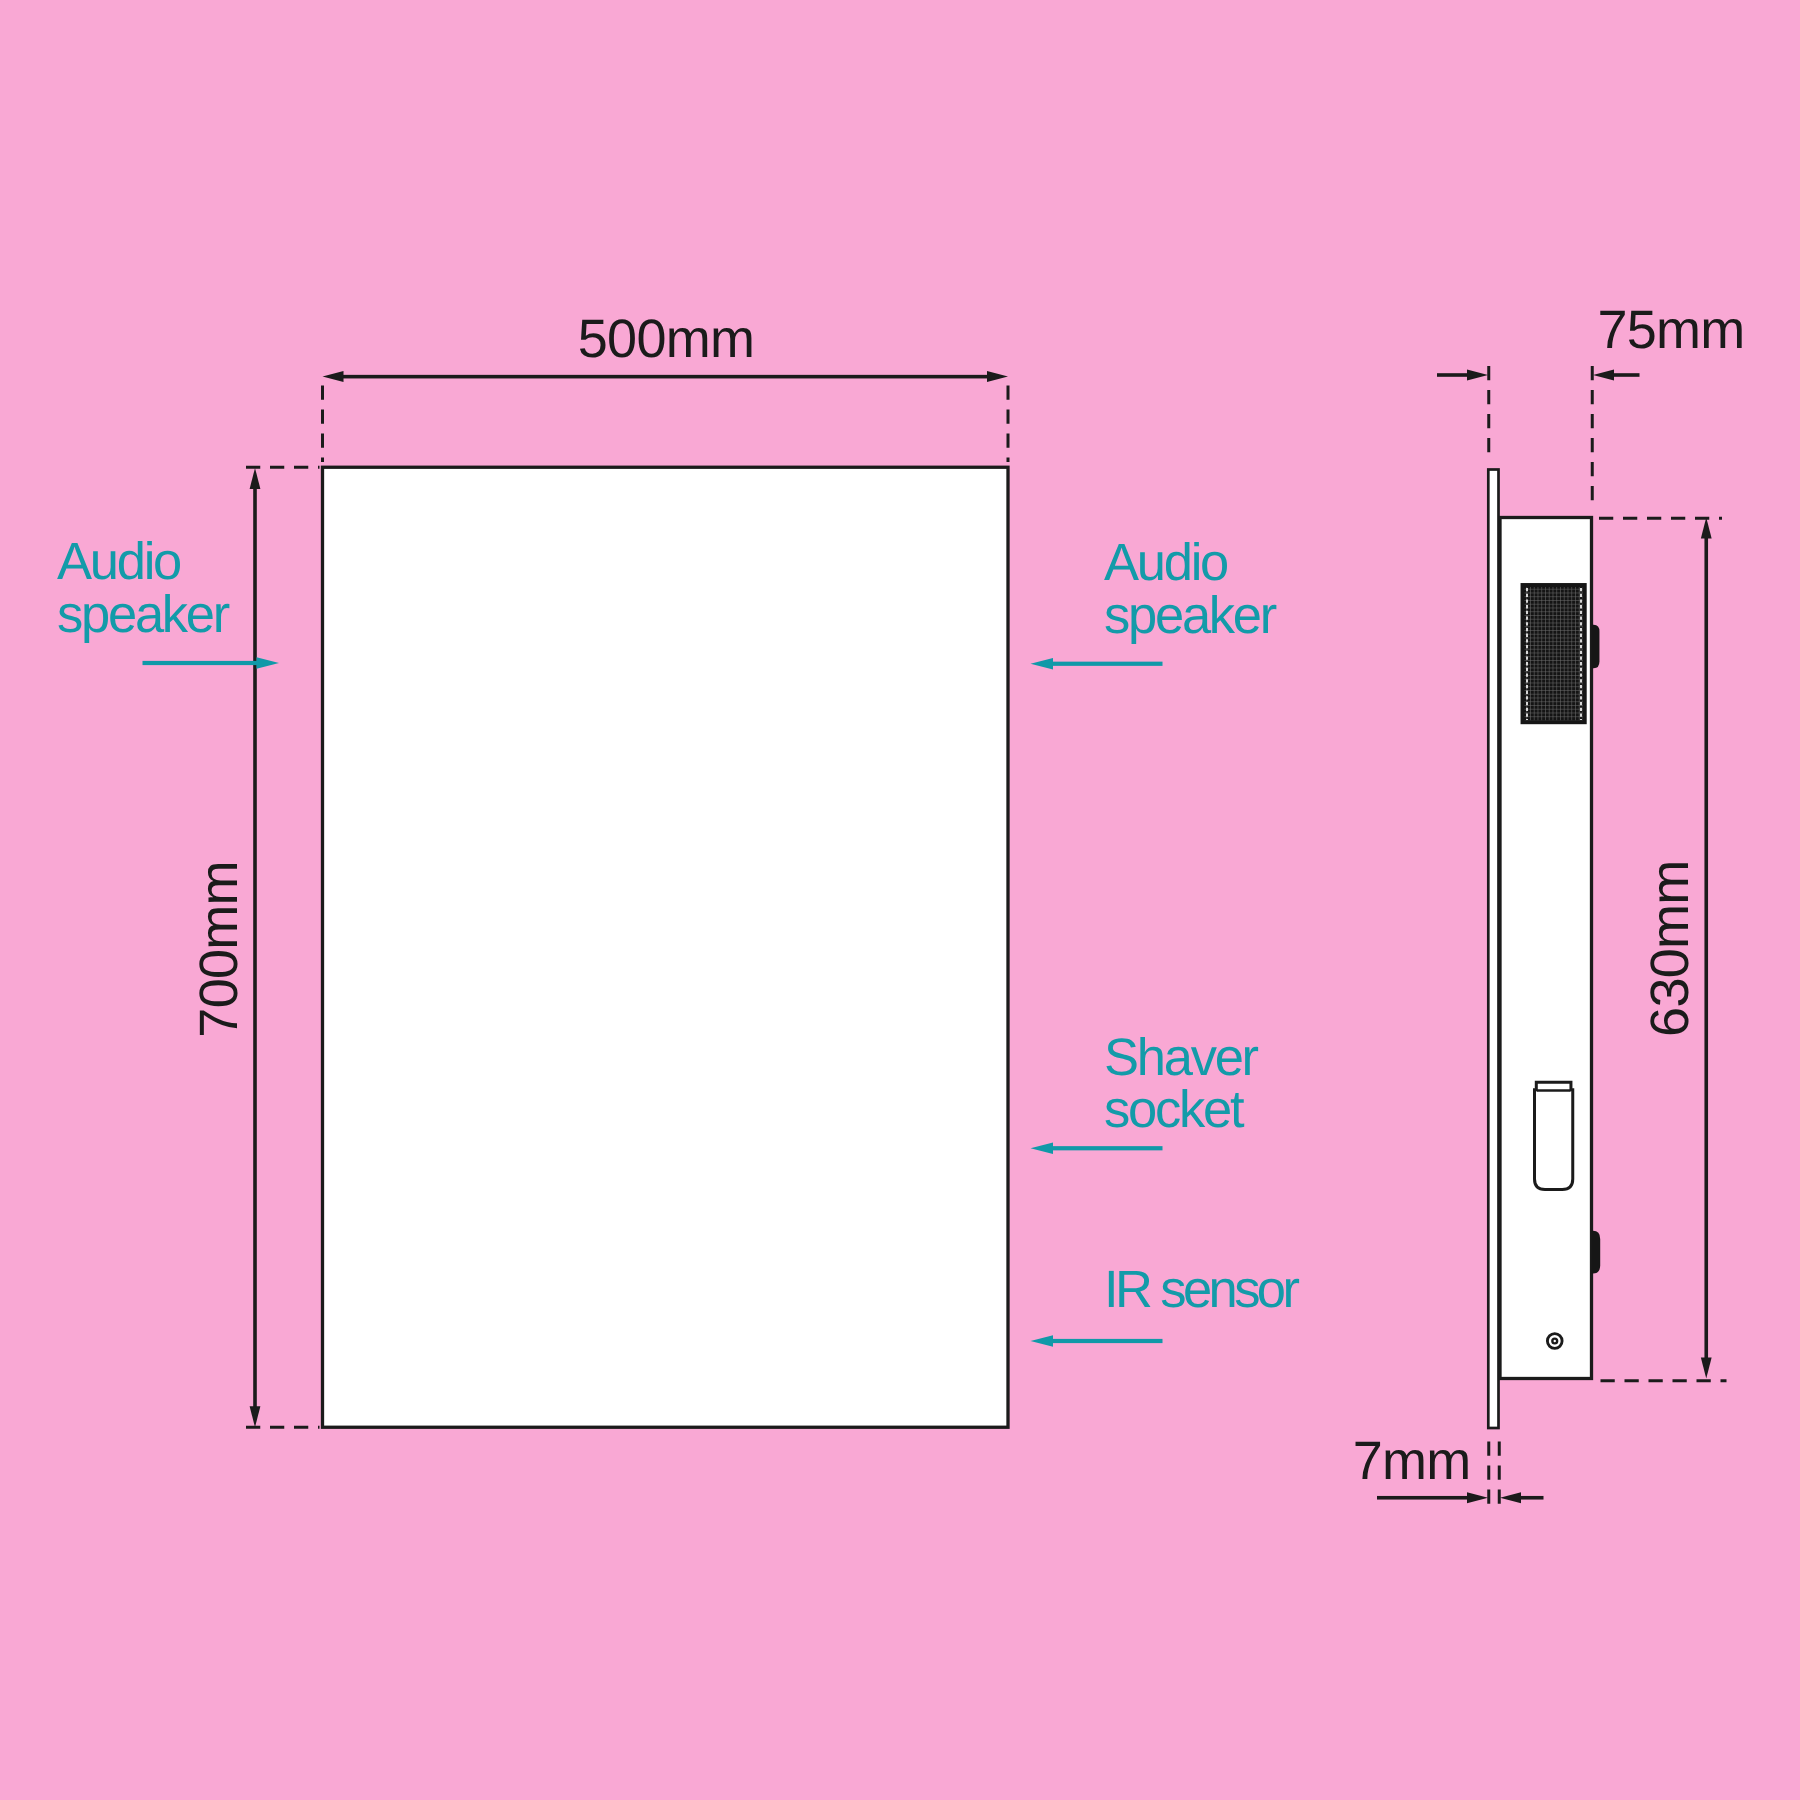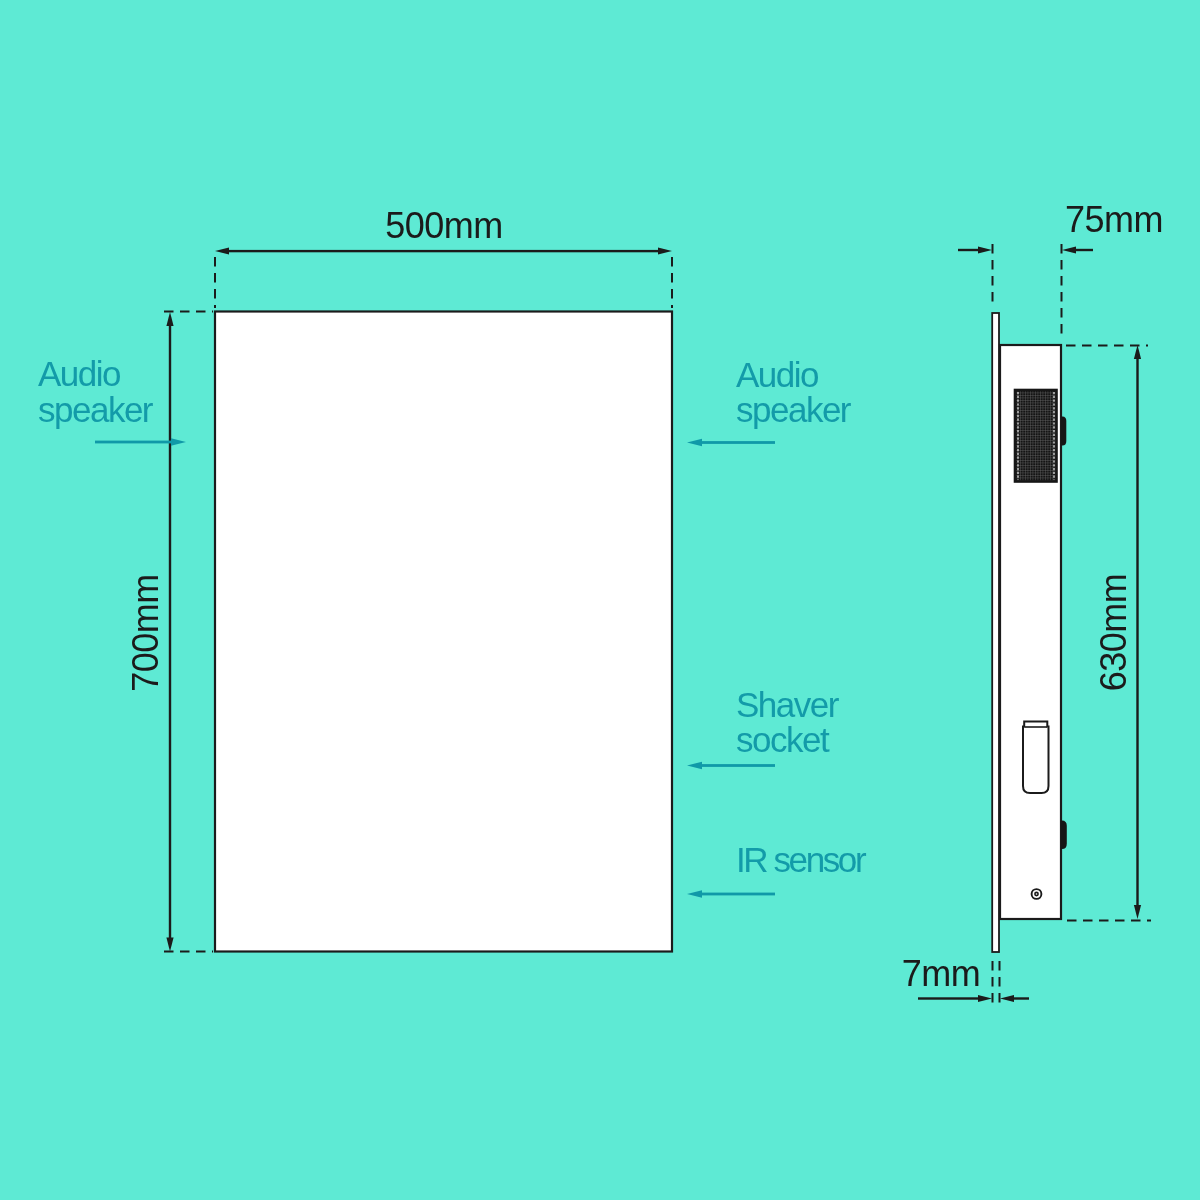--- a/index.html
+++ b/index.html
@@ -1,16 +1,16 @@
 <!DOCTYPE html>
 <html><head>
 <meta charset="utf-8">
 <style>
   html,body{margin:0;padding:0;background:#ffffff;}
-  .page{width:1200px;height:1200px;position:relative;background:#5eead4;overflow:hidden;}
+  .page{width:1200px;height:1200px;position:relative;background:#f9a8d4;overflow:hidden;}
   svg{display:block;}
   text{font-family:"Liberation Sans",sans-serif;fill:#1b1b1b;}
   .dim{font-size:36px;letter-spacing:-0.5px;}
   .lbl{font-size:35px;letter-spacing:-1.5px;fill:#139ba9;}
 </style>
 </head>
 <body>
 <div class="page">
 <svg width="1200" height="1200" viewBox="0 0 1200 1200">
   <defs>

